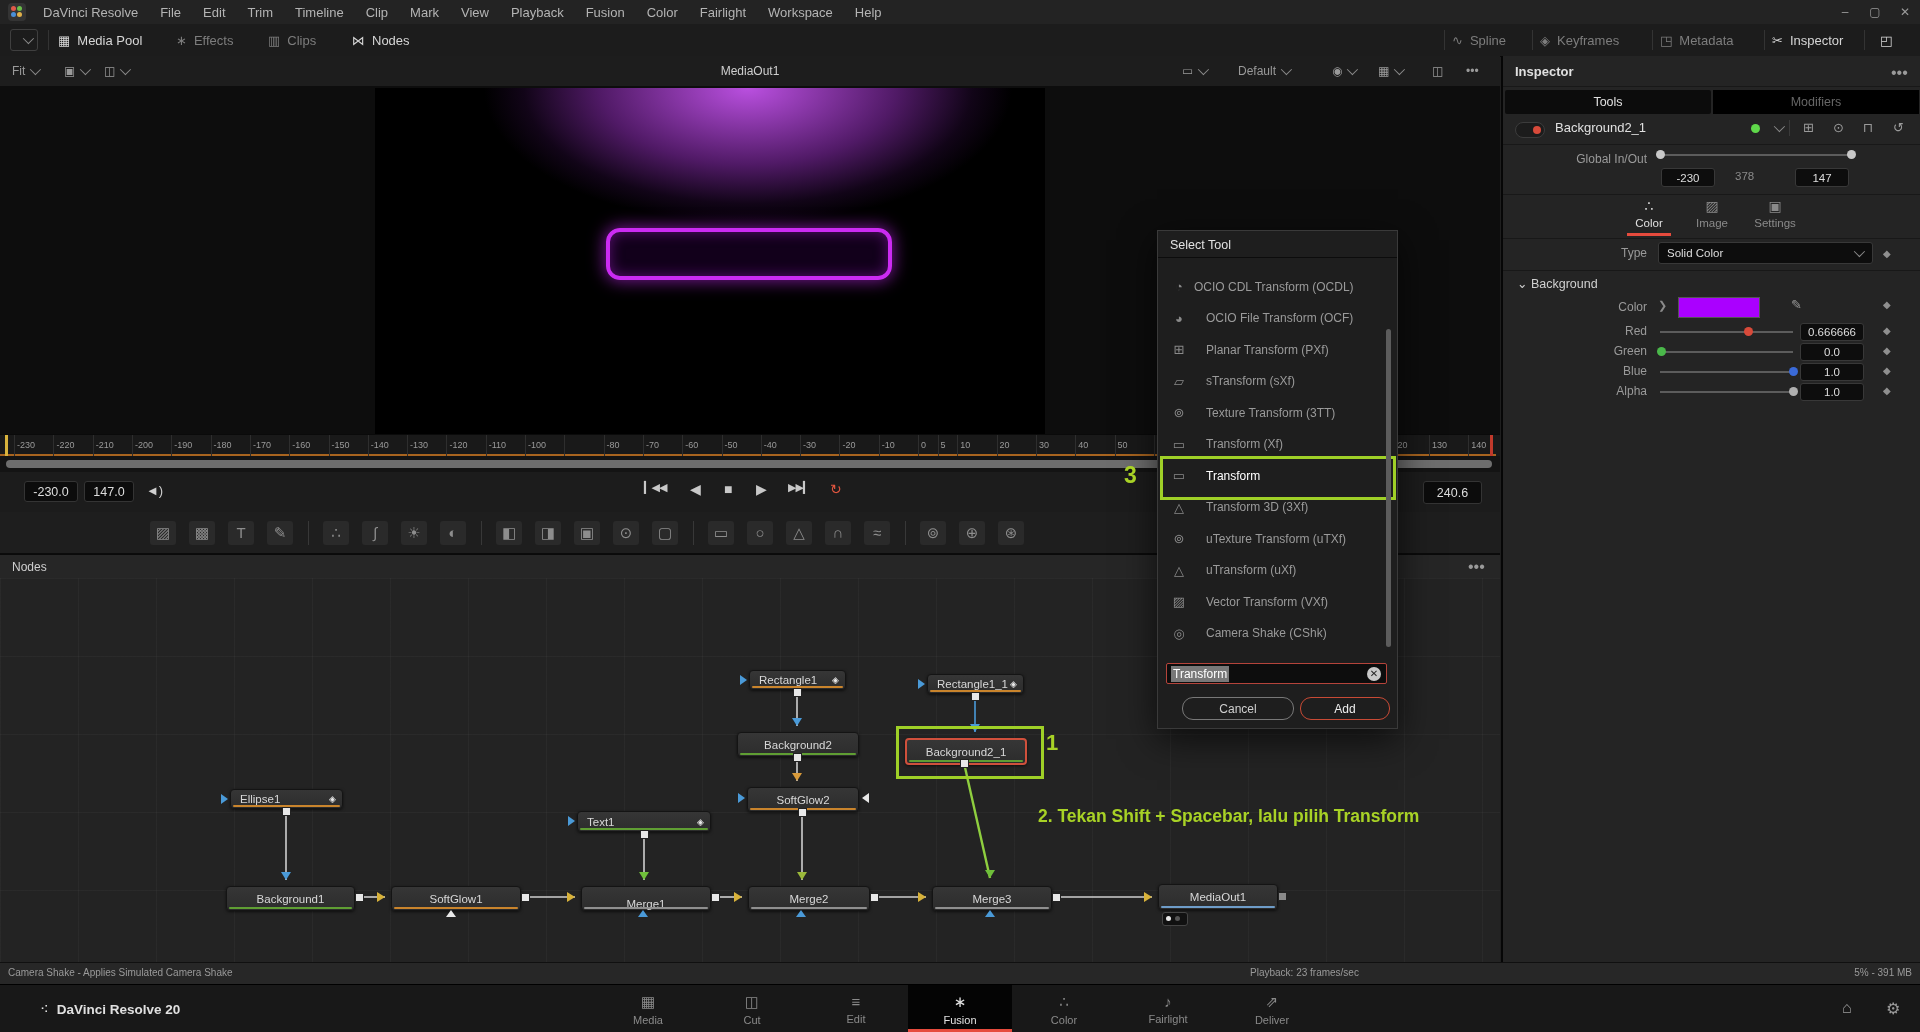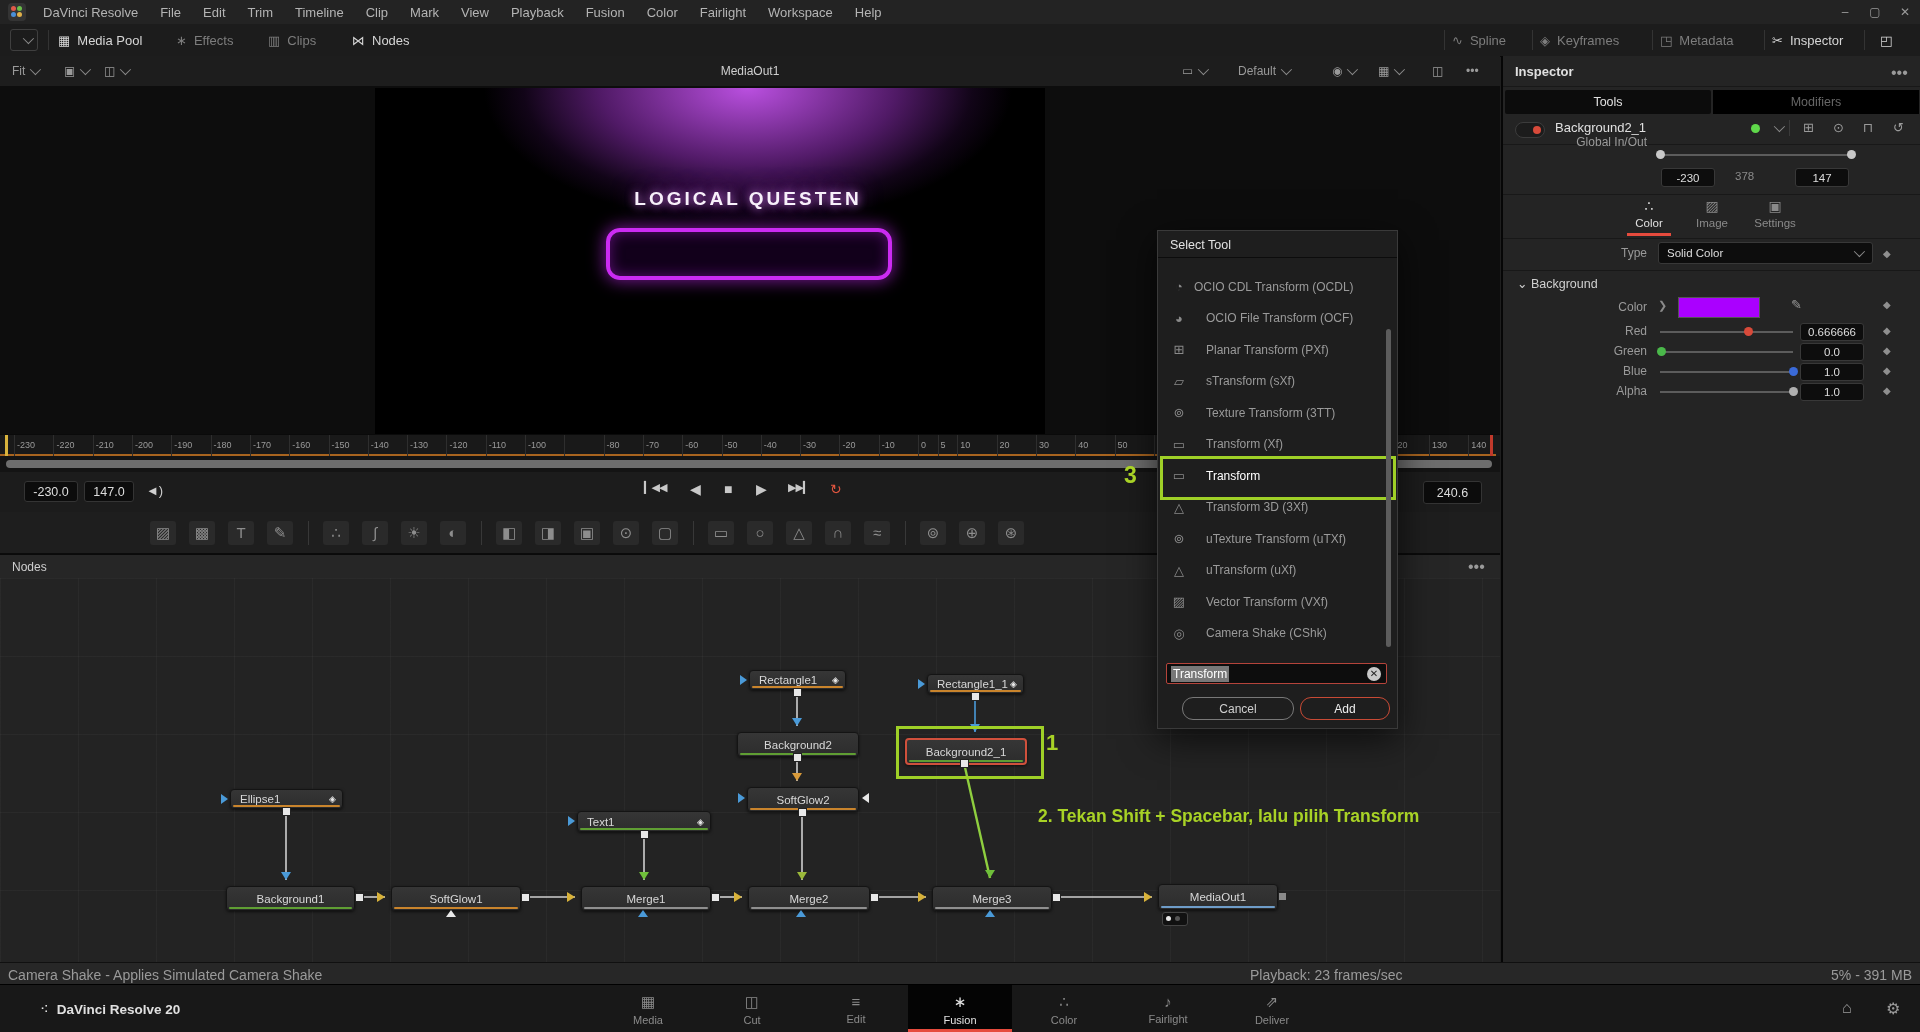--- a/index.html
+++ b/index.html
@@ -76,21 +76,21 @@
   .pitem .pic{width:30px;text-align:center;font-size:13px;color:#8a8a8a;}
   .pitem.selli{color:#fff;}
   #psel{left:2px;top:225px;width:230px;height:38px;border:3px solid #9fd027;}
   #pscroll{left:228px;top:98px;width:5px;height:318px;background:#5c5c5c;border-radius:3px;}
   #psearch{left:8px;top:432px;width:221px;height:21px;background:#0d0d0d;border:1px solid #b5443b;border-radius:2px;display:flex;align-items:center;box-sizing:border-box;}
   #psearch .selbg{background:#787878;color:#fff;font-size:12px;margin-left:4px;padding:1px 2px;}
   #pclear{margin-left:auto;margin-right:5px;width:14px;height:14px;border-radius:50%;background:#c9c9c9;color:#1e1e1e;
           font-size:10px;display:flex;align-items:center;justify-content:center;font-weight:bold;}
   .pbtn{position:absolute;top:466px;height:21px;border-radius:11px;font-size:12px;display:flex;align-items:center;justify-content:center;}
   
-  #statusbar{left:0;top:962px;width:1920px;height:22px;background:#272727;border-top:1px solid #101010;font-size:14px;color:#9a9a9a;}
+  #statusbar{left:0;top:962px;width:1920px;height:22px;background:#272727;border-top:1px solid #101010;font-size:10px;color:#9a9a9a;}
   #bottombar{left:0;top:984px;width:1920px;height:48px;background:#181818;border-top:1px solid #000;}
   .page{width:104px;height:48px;display:flex;flex-direction:column;align-items:center;justify-content:center;gap:3px;color:#8a8a8a;position:relative;}
   .page .pglyph{font-size:15px;}
   .page .plab{font-size:11px;}
   .page.active{background:#040404;color:#e2e2e2;}
   .page.active:after{content:"";position:absolute;left:0;bottom:0;width:100%;height:4px;background:#e64b3d;}
 </style>
 </head>
 <body>
 
@@ -186,21 +186,20 @@
       <span class="abs" style="left:1182px;top:8px">▭<span class="chev"></span></span>
       <span class="abs" style="left:1238px;top:8px"><span>Default</span><span class="chev"></span></span>
       <span class="abs" style="left:1332px;top:8px">◉<span class="chev"></span></span>
       <span class="abs" style="left:1378px;top:8px">▦<span class="chev"></span></span>
       <span class="abs" style="left:1432px;top:8px">◫</span>
       <span class="abs" style="left:1466px;top:8px">•••</span>
     </div>
     <div id="stage" class="abs">
       <div id="frame" class="abs">
         <div id="glow" class="abs"></div>
-        <div id="neon-heading" class="abs">LOGICAL QUESTEN</div>
         <div id="neon-rect" class="abs"></div>
       </div>
     </div>
   </div>
 
   <div id="ruler" class="abs">
     <div id="ruler-underline"></div>
     <div id="playhead-start"></div>
     <div id="range-end"></div>
   <div style="position: absolute; left: 14.1px; top: 0px; width: 1px; height: 22px; background: rgb(46, 46, 46);"></div>
@@ -393,21 +392,21 @@
           <span style="position: absolute; right: 6px; font-size: 9px; color: rgb(232, 232, 232);">◈</span>
         </div>
         <div class="node" style="left: 226px; top: 308px; width: 127px; height: 23px;">
           <span>Background1</span>
           <div class="ul" style="background: rgb(95, 158, 51);"></div>
         </div>
         <div class="node" style="left: 391px; top: 308px; width: 128px; height: 23px;">
           <span>SoftGlow1</span>
           <div class="ul" style="background: rgb(201, 132, 44);"></div>
         </div>
-        <div class="node" style="left: 581px; top: 308px; width: 128px; height: 23px;">
+        <div class="node" style="left: 581px; top: 308px; width: 128px; height: 23px; align-items: flex-end;">
           <span>Merge1</span>
           <div class="ul" style="background: rgb(143, 143, 143);"></div>
         </div>
         <div class="node" style="left: 748px; top: 308px; width: 120px; height: 23px;">
           <span>Merge2</span>
           <div class="ul" style="background: rgb(143, 143, 143);"></div>
         </div>
         <div class="node" style="left: 932px; top: 308px; width: 118px; height: 23px;">
           <span>Merge3</span>
           <div class="ul" style="background: rgb(143, 143, 143);"></div>
@@ -465,21 +464,21 @@
     <span class="abs chev" style="left:266px;top:68px"></span>
     <div class="abs" style="left:286px;top:64px;width:1px;height:16px;background:#3a3a3a"></div>
     <div id="ins-node-icons">
         <span style="position: absolute; left: 300px; top: 64px; font-size: 13px; color: rgb(154, 154, 154);">⊞</span>
         <span style="position: absolute; left: 330px; top: 64px; font-size: 13px; color: rgb(154, 154, 154);">⊙</span>
         <span style="position: absolute; left: 360px; top: 64px; font-size: 13px; color: rgb(154, 154, 154);">⊓</span>
         <span style="position: absolute; left: 390px; top: 64px; font-size: 13px; color: rgb(154, 154, 154);">↺</span>
       </div>
     <div class="ins-div" style="top:88px"></div>
 
-    <span class="ins-lab" style="left:14px;top:79px">Global In/Out</span>
+    <span class="ins-lab" style="left:14px;top:96px">Global In/Out</span>
     <div class="track" style="left:157px;top:98px;width:192px"></div>
     <div class="dot" style="left:153px;top:94px;background:#c8c8c8"></div>
     <div class="dot" style="left:344px;top:94px;background:#c8c8c8"></div>
     <div class="valbox" style="left:158px;top:112px;width:52px">-230</div>
     <span class="abs" style="left:232px;top:114px;font-size:11.5px;color:#8a8a8a">378</span>
     <div class="valbox" style="left:292px;top:112px;width:52px">147</div>
     <div class="ins-div" style="top:138px"></div>
     <div id="ins-subtabs">
         <div style="position: absolute; left: 120px; top: 142px; width: 52px; text-align: center;">
           <div style="font-size: 14px; color: rgb(224, 224, 224);">∴</div>

